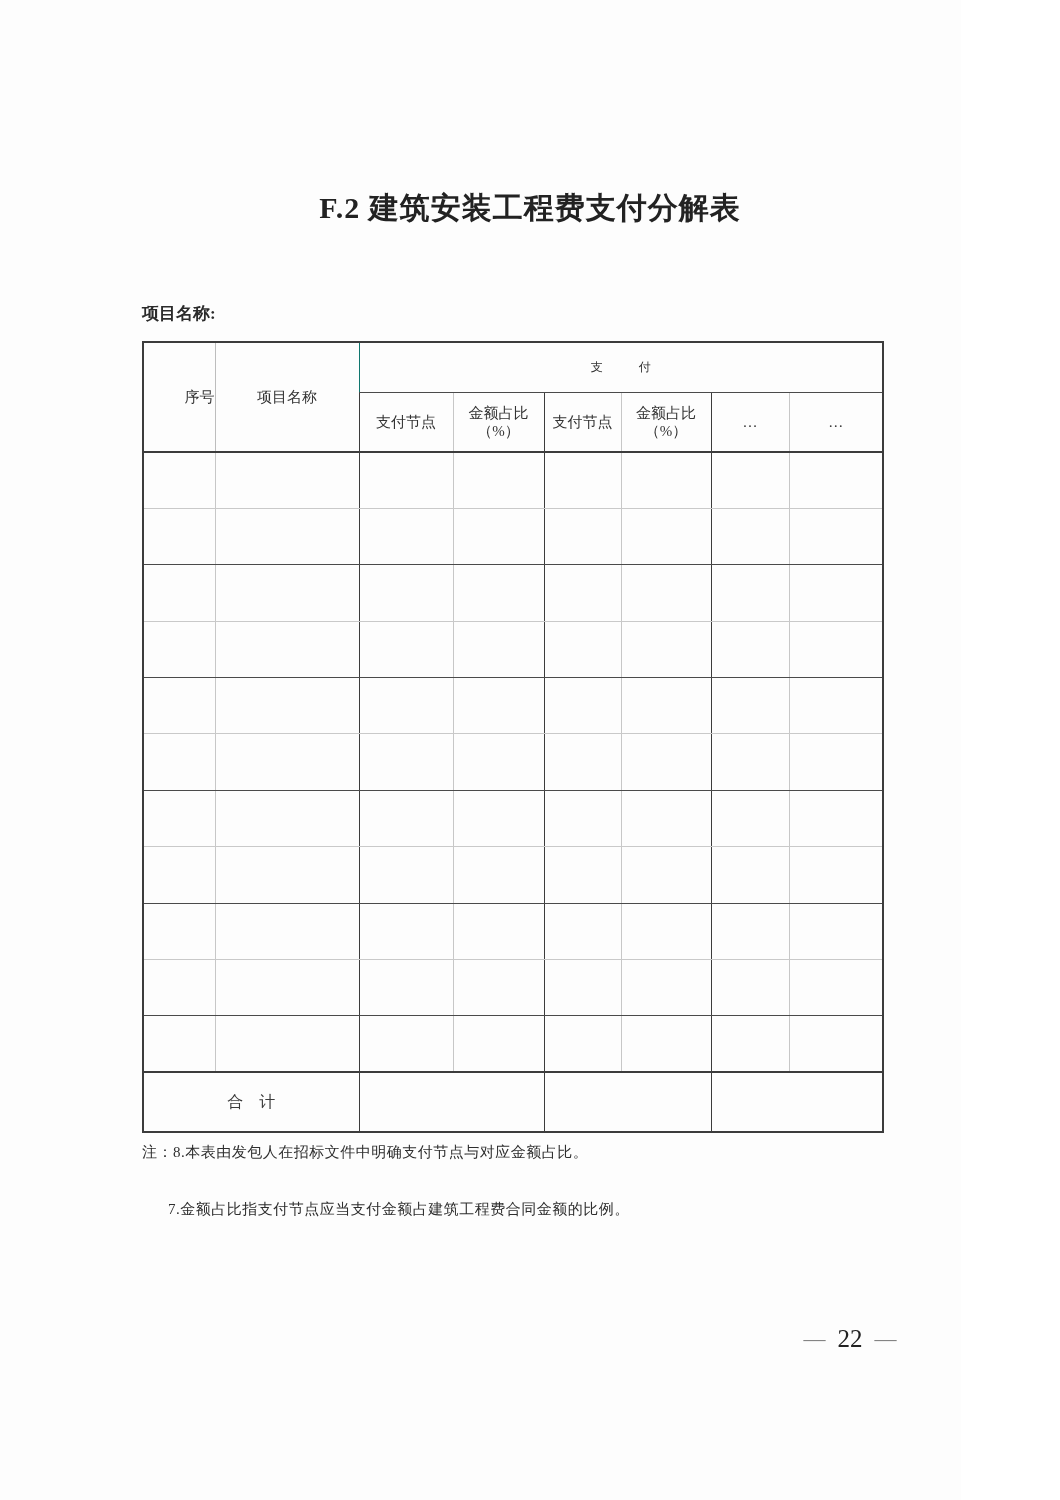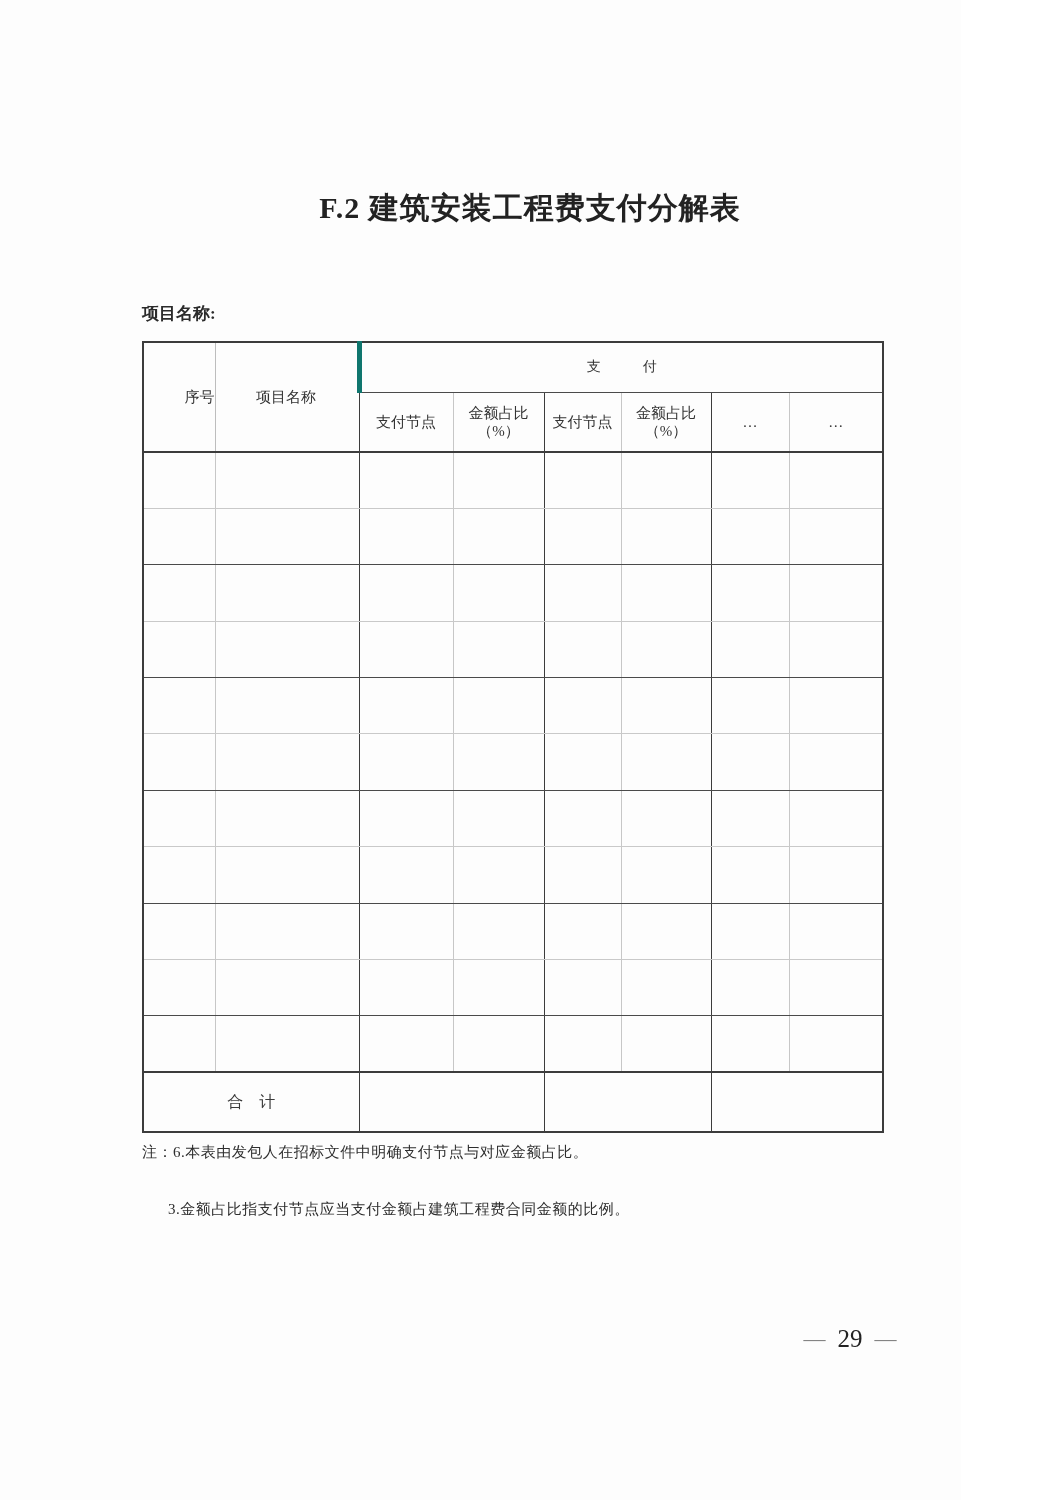--- a/index.html
+++ b/index.html
@@ -49,21 +49,21 @@
     text-align: center;
     vertical-align: middle;
     font-weight: normal;
     overflow: hidden;
   }
   
   .hrow-a { height: 50px; }
   .hrow-b { height: 60px; margin-top: 16px; }
   .hrow-a .th-seq      { border-bottom: 2px solid #3c3c3c; text-align: right; }
   .hrow-a .th-item     { border-left: 1px solid #bdbdbd; border-bottom: 2px solid #3c3c3c; }
-  .hrow-a .th-payment  { border-left: 5px solid #0f766e; border-bottom: 1px solid #4a4a4a; font-size: 14px; }
+  .hrow-a .th-payment  { border-left: 1px solid #0f766e; border-bottom: 1px solid #4a4a4a; font-size: 12px; }
   .hrow-b th           { border-bottom: 2px solid #3c3c3c; }
   .hrow-b .vl          { border-left: 1px solid #c7c7c7; }
   .hrow-b .vd          { border-left: 1px solid #3c3c3c; }
   .sub-line2 { display: block; line-height: 1.2; }
   .sub-line1 { display: block; line-height: 1.2; }
   
   .form-table tbody tr { height: 56.4px; }
   .form-table tbody td:nth-child(2),
   .form-table tbody td:nth-child(4),
   .form-table tbody td:nth-child(6),
@@ -271,22 +271,22 @@
     <tfoot>
       <tr class="total-row">
         <td colspan="2">合　计</td>
         <td colspan="2"></td>
         <td colspan="2"></td>
         <td colspan="2"></td>
       </tr>
     </tfoot>
   </table>
 
-  <div class="note note-1">注：6.本表由发包人在招标文件中明确支付节点与对应金额占比。</div>
-  <div class="note note-2">3.金额占比指支付节点应当支付金额占建筑工程费合同金额的比例。</div>
+  <div class="note note-1">注：8.本表由发包人在招标文件中明确支付节点与对应金额占比。</div>
+  <div class="note note-2">7.金额占比指支付节点应当支付金额占建筑工程费合同金额的比例。</div>
 
   <div class="page-number">
     <span class="dash">—</span>
-    <span class="num">29</span>
+    <span class="num">22</span>
     <span class="dash">—</span>
   </div>
 
 </div>
 
 </body></html>

